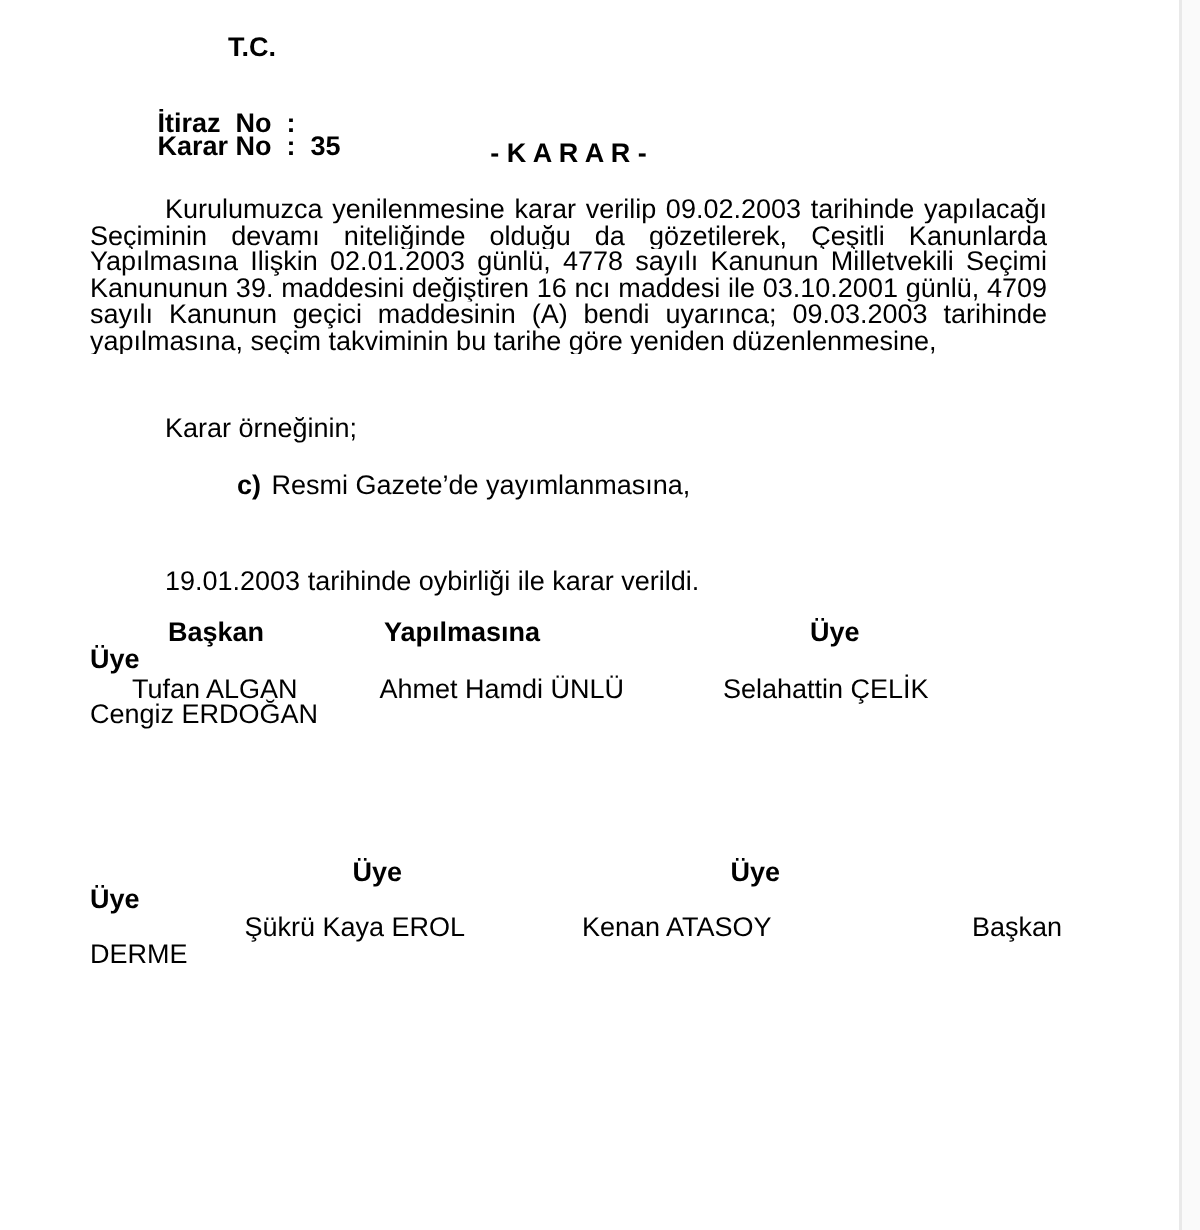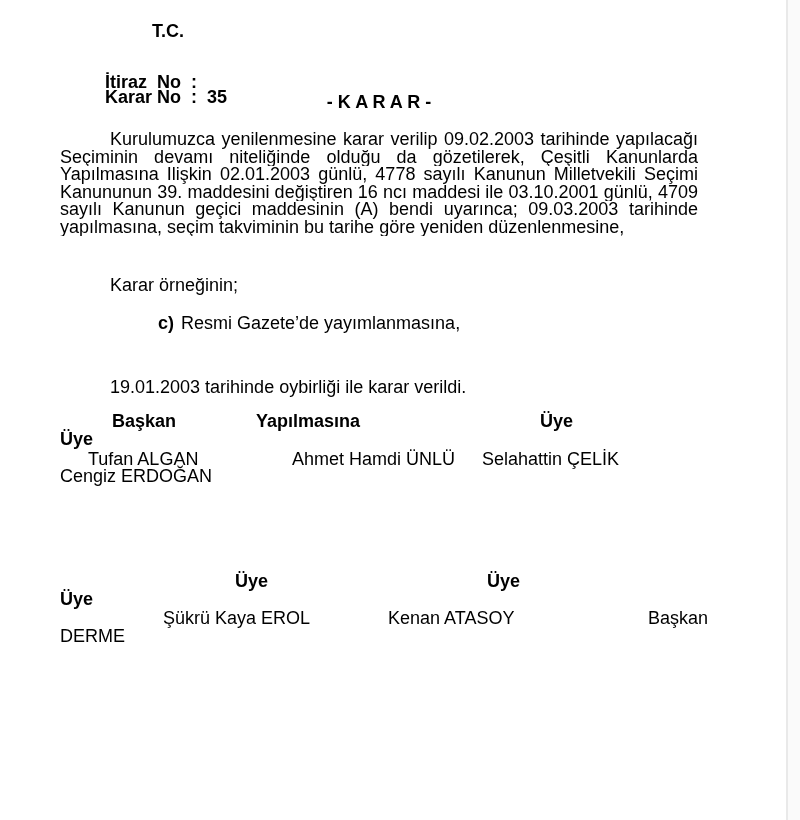--- a/index.html
+++ b/index.html
@@ -95,21 +95,21 @@
     </div>
   </div>
 
   <div class="abs" style="left:110px; top:379px;">19.01.2003 tarihinde oybirliği ile karar verildi.</div>
 
   <div class="abs bold" style="left:112px; top:413px;">Başkan</div>
   <div class="abs bold" style="left:256px; top:413px;">Yapılmasına</div>
   <div class="abs bold" style="left:540px; top:413px;">Üye</div>
   <div class="abs bold" style="left:60px; top:431px;">Üye</div>
   <div class="abs" style="left:88px; top:451px;">Tufan ALGAN</div>
-  <div class="abs" style="left:253px; top:451px;margin-left:39px;">Ahmet Hamdi ÜNLÜ</div>
+  <div class="abs" style="left:253px; top:451px;">Ahmet Hamdi ÜNLÜ</div>
   <div class="abs" style="left:482px; top:451px;">Selahattin ÇELİK</div>
   <div class="abs" style="left:60px; top:468px;">Cengiz ERDOĞAN</div>
 
   <div class="abs bold" style="left:235px; top:573px;">Üye</div>
   <div class="abs bold" style="left:487px; top:573px;">Üye</div>
   <div class="abs bold" style="left:60px; top:591px;">Üye</div>
   <div class="abs" style="left:163px; top:610px;">Şükrü Kaya EROL</div>
   <div class="abs" style="left:388px; top:610px;">Kenan ATASOY</div>
   <div class="abs" style="left:648px; top:610px;">Başkan</div>
   <div class="abs" style="left:60px; top:628px;">DERME</div>

